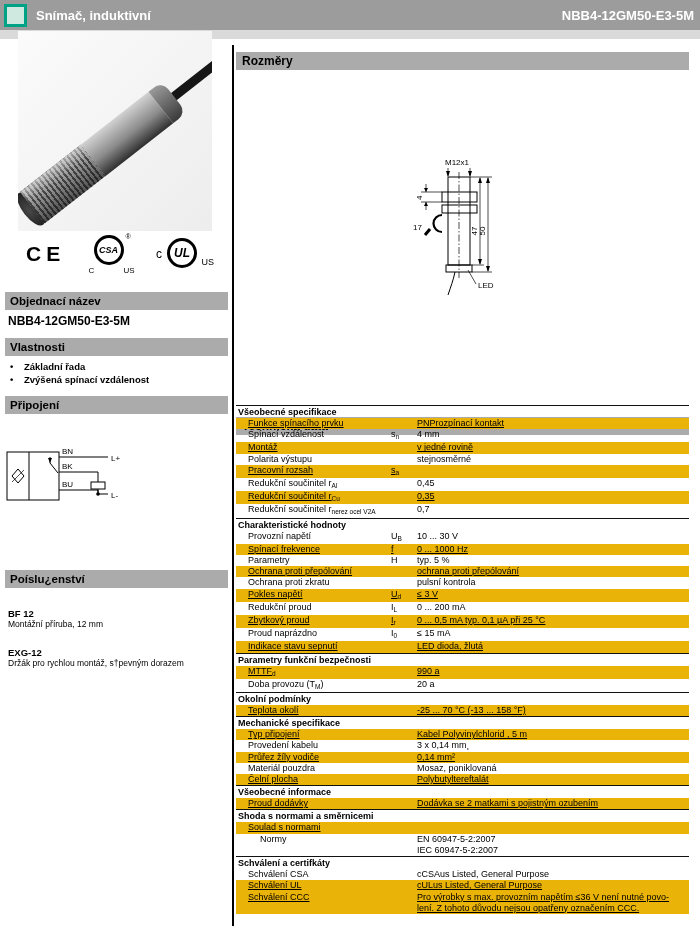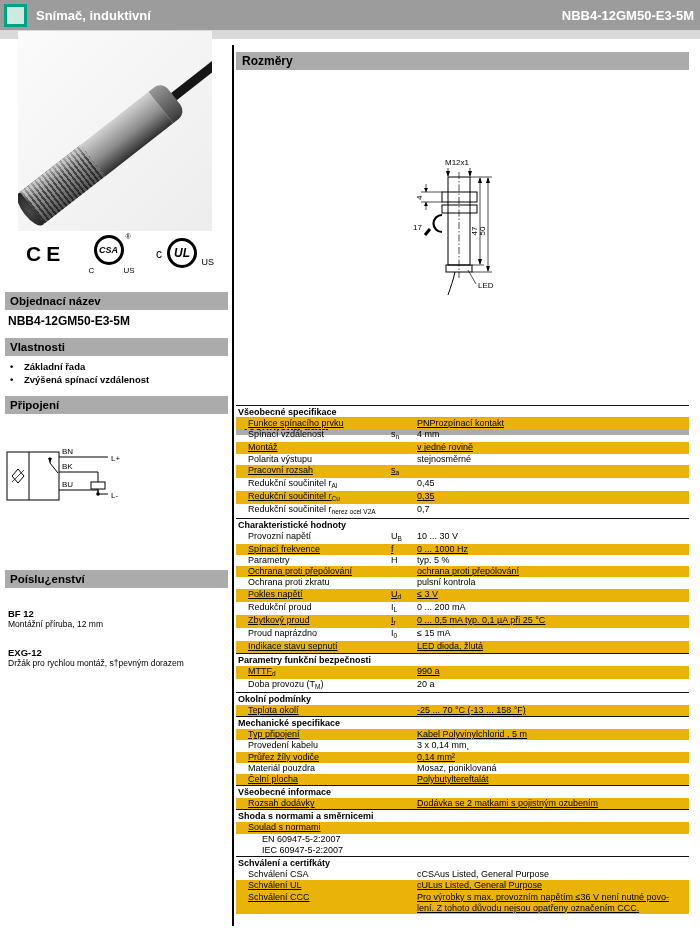--- a/index.html
+++ b/index.html
@@ -383,35 +383,36 @@
     </div>
     <div class="t-row stripe">
       <div class="t-label">Čelní plocha</div>
       <div class="t-sym"></div>
       <div class="t-val">
         <div>Polybutyltereftalát</div>
       </div>
     </div>
     <div class="t-section">Všeobecné informace</div>
     <div class="t-row stripe">
-      <div class="t-label">Rozsah dodávky</div>
+      <div class="t-label">Proud dodávky</div>
       <div class="t-sym"></div>
       <div class="t-val">
         <div>Dodávka se 2 matkami s pojistným ozubením</div>
       </div>
     </div>
     <div class="t-section">Shoda s normami a směrnicemi</div>
     <div class="t-row stripe">
       <div class="t-label">Soulad s normami</div>
       <div class="t-sym"></div>
       <div class="t-val">
         <div></div>
       </div>
     </div>
     <div class="t-row">
+      <div class="t-label ind2">Normy</div>
       <div class="t-sym"></div>
       <div class="t-val">
         <div>EN 60947-5-2:2007</div>
         <div>IEC 60947-5-2:2007</div>
       </div>
     </div>
     <div class="t-section">Schválení a certifkáty</div>
     <div class="t-row">
       <div class="t-label">Schválení CSA</div>
       <div class="t-sym"></div>

